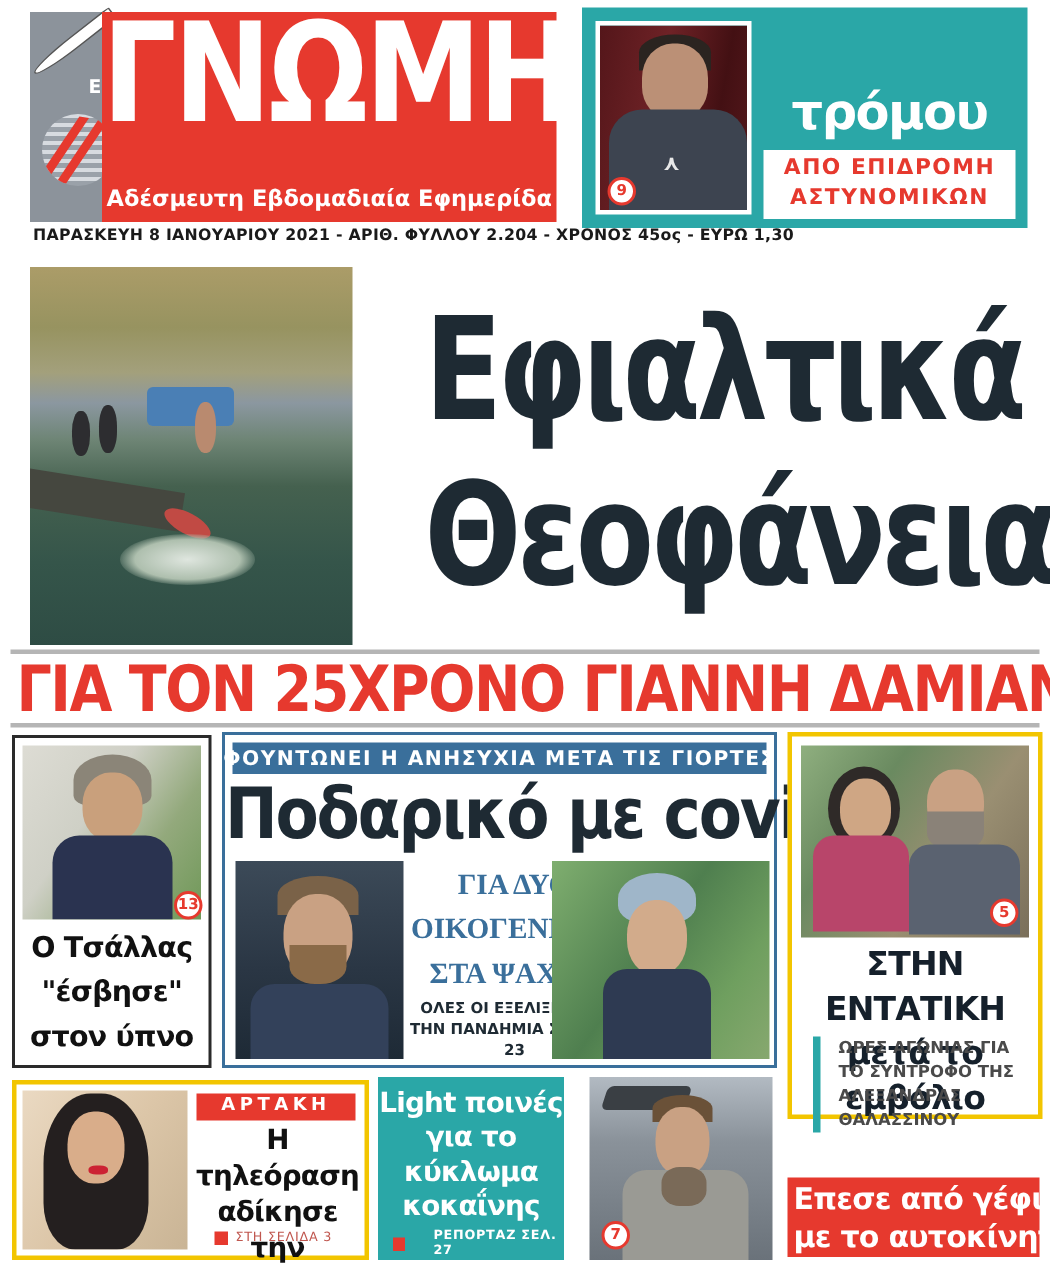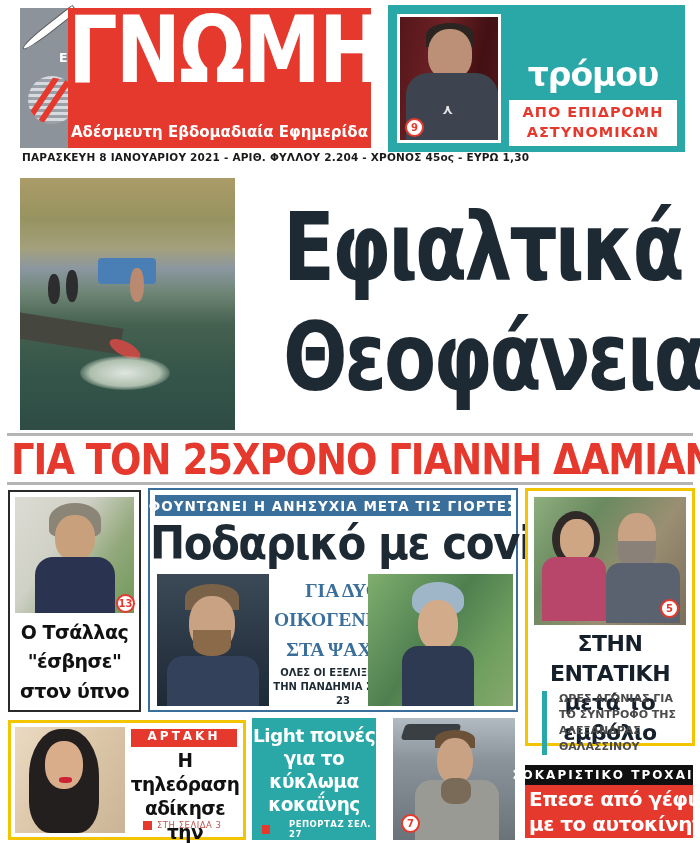--- a/index.html
+++ b/index.html
@@ -285,21 +285,18 @@
 
   <div class="abs car-photo">
     <div class="abs car-roof"></div>
     <div class="abs car-hair"></div>
     <div class="abs car-face"></div>
     <div class="abs car-coat"></div>
     <div class="abs car-scarf"></div>
     <div class="badge">7</div>
   </div>
 
-  <div class="abs crash-kicker">
-    <span>ΣΟΚΑΡΙΣΤΙΚΟ ΤΡΟΧΑΙΟ</span>
-  </div>
   <div class="abs crash-box">
     <span>Επεσε από γέφυρα</span>
     <span>με το αυτοκίνητο</span>
   </div>
 
 </div>
 
 </body></html>

